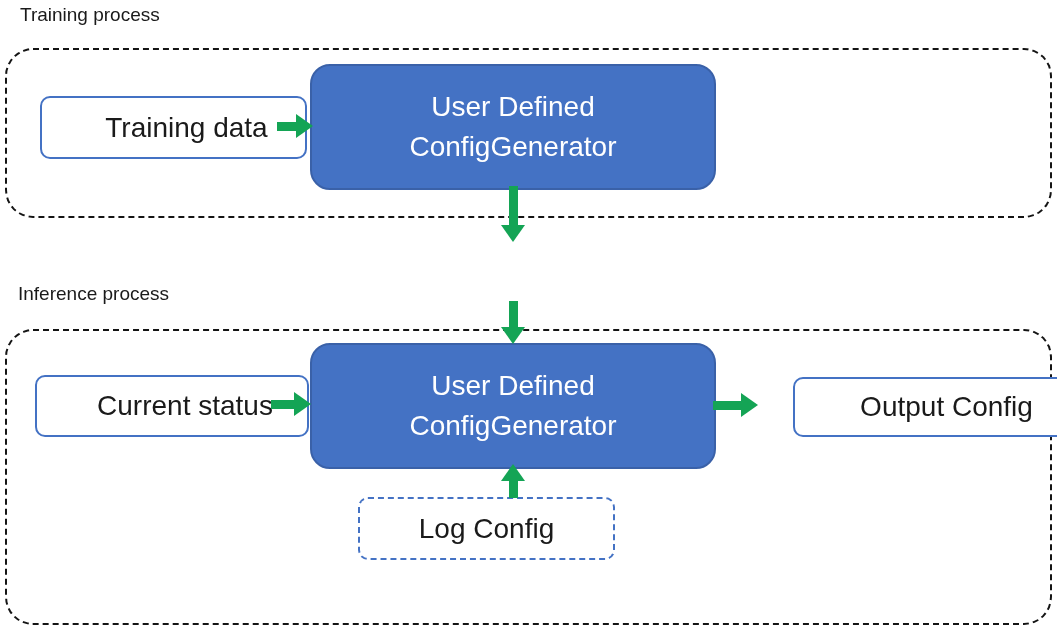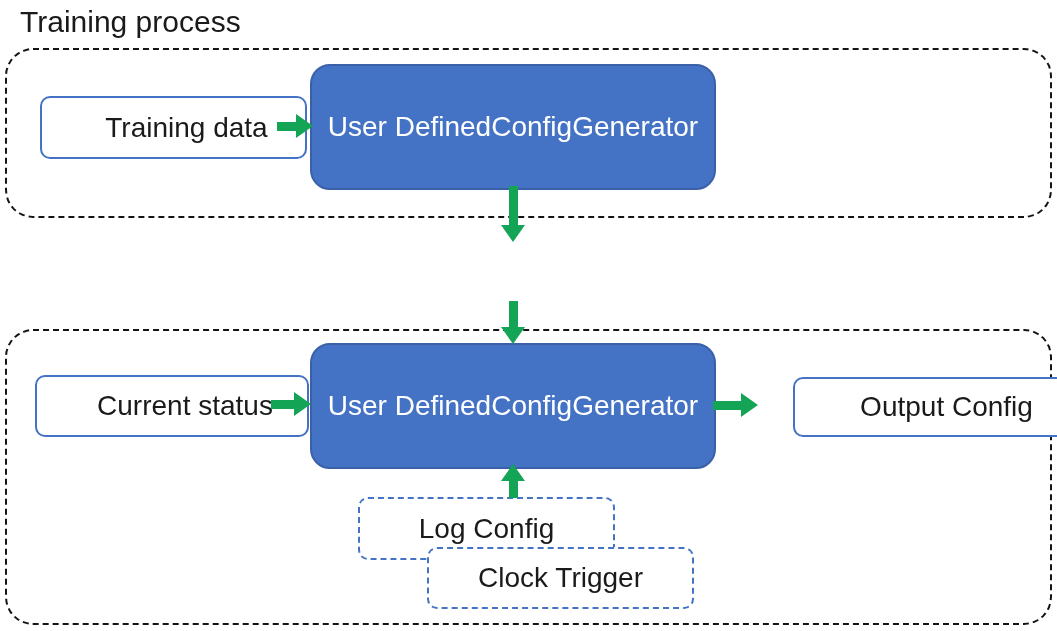--- a/index.html
+++ b/index.html
@@ -20,21 +20,21 @@
   }
   .canvas {
     position: relative;
     width: 1057px;
     height: 631px;
     background: #ffffff;
     overflow: hidden;
   }
   .section-label {
     position: absolute;
-    font-size: 30px;
+    font-size: 19px;
     line-height: 1.1;
     color: var(--text-color);
     white-space: nowrap;
   }
   .label-training { left: 20px; top: 5px; }
   .label-inference { left: 18px; top: 284px; }
 
   .dashed-container {
     position: absolute;
     border: 2.5px dashed var(--outline-black);
@@ -61,20 +61,21 @@
   .box-checkpoint    { left: 395px; top: 241px; width: 238px; height: 61px; }
   .box-current-status{ left: 27px;  top: 375px; width: 244px; height: 58px; margin-left: 8px; }
   .box-output-config { left: 757px; top: 377px; width: 251px; height: 56px; margin-left: 36px; }
 
   .blue-box {
     position: absolute;
     background: var(--generator-fill);
     border: 2px solid var(--generator-border);
     border-radius: 20px;
     display: flex;
+    flex-direction: column;
     align-items: center;
     justify-content: center;
     color: #ffffff;
     font-size: 28px;
     line-height: 40px;
     text-align: center;
     z-index: 3;
   }
   .generator-training  { left: 310px; top: 64px;  width: 402px; height: 122px; }
   .generator-inference { left: 310px; top: 343px; width: 402px; height: 122px; }
@@ -155,20 +156,21 @@
     <div class="shaft-v"></div>
     <div class="head-down"></div>
   </div>
 
 
   <div class="arrow arrow-down arrow-from-ckpt">
     <div class="shaft-v"></div>
     <div class="head-down"></div>
   </div>
 
+  <div class="section-label label-inference">Inference process</div>
 
   <div class="dashed-container container-inference"></div>
 
   <div class="white-box box-current-status">
     <span>Current status</span>
   </div>
 
   <div class="arrow arrow-right arrow-status-in">
     <div class="shaft-h"></div>
     <div class="head-right"></div>
@@ -190,17 +192,14 @@
 
   <div class="arrow arrow-up arrow-trigger-up">
     <div class="head-up"></div>
     <div class="shaft-v"></div>
   </div>
 
   <div class="trigger-box box-log-trigger">
     <span>Log Config</span>
   </div>
 
-  <div class="trigger-box box-clock-trigger">
-    <span>Clock Trigger</span>
-  </div>
 
 </div>
 
 </body></html>

